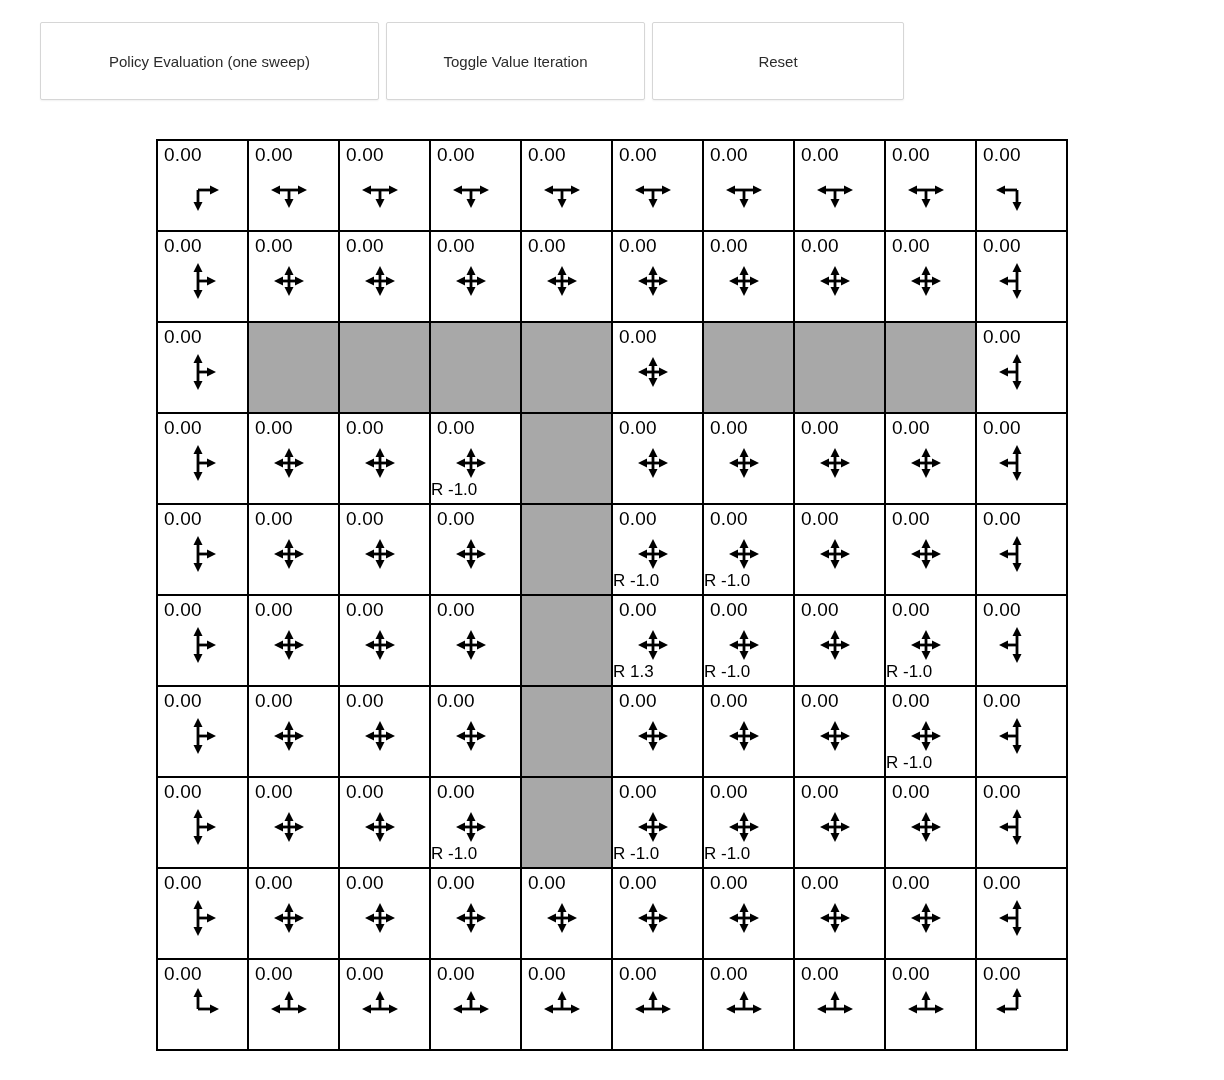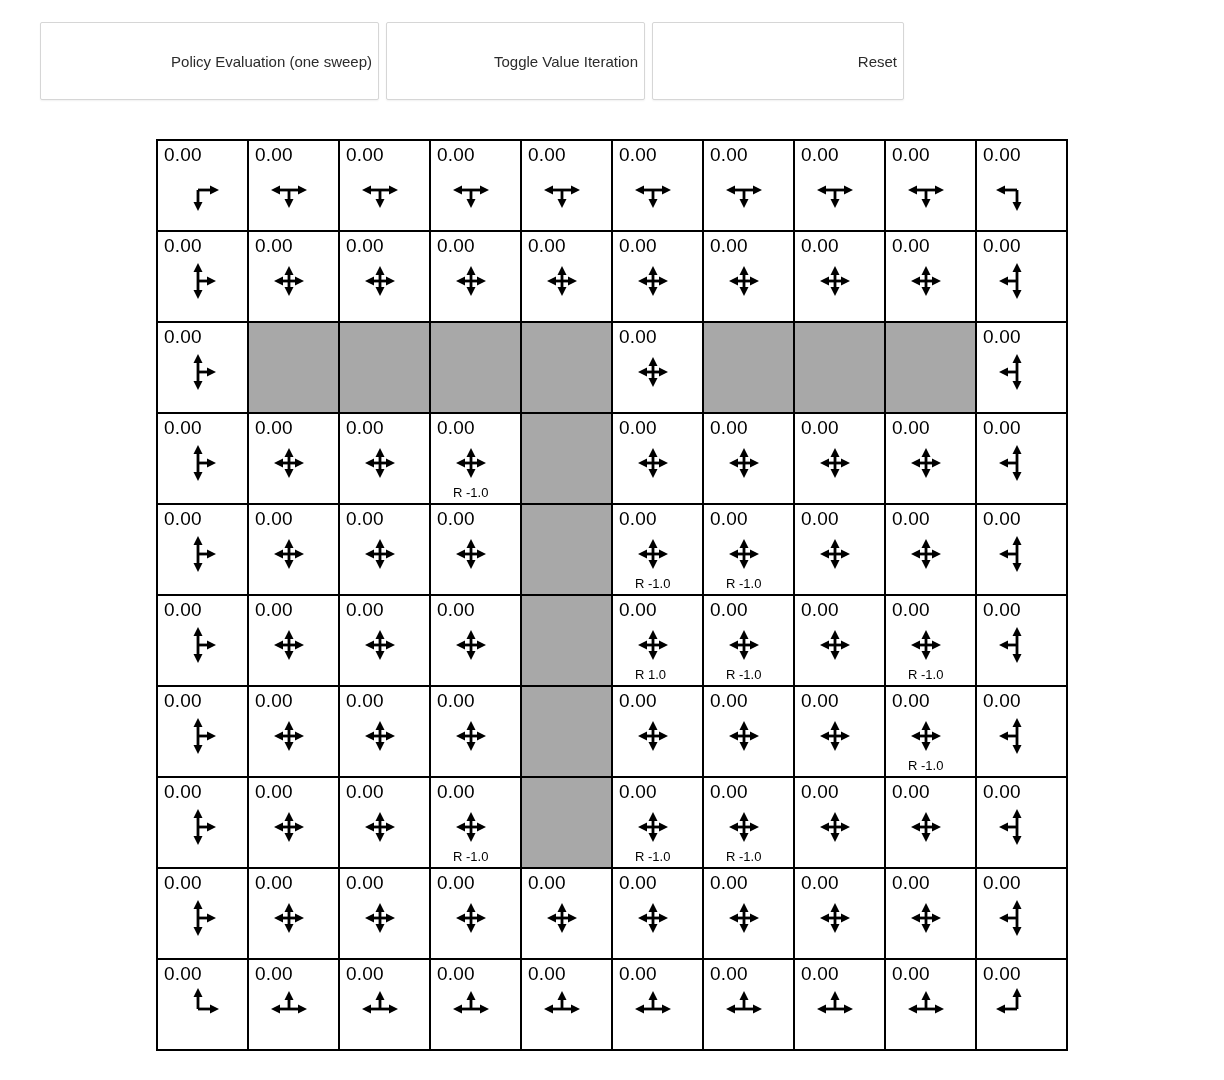--- a/index.html
+++ b/index.html
@@ -16,21 +16,20 @@
   }
   .btn{
     height:78px;
     background:#ffffff;
     border:1px solid #d6d6d6;
     border-radius:2px;
     font-family:"Liberation Sans","DejaVu Sans",sans-serif;
     font-size:15px;color:#2b2b2b;
     box-shadow:0 1px 2px rgba(0,0,0,0.06);
     cursor:pointer;
-    text-align:right;
   }
   .btn:nth-child(1){width:339px;}
   .btn:nth-child(2){width:259px;}
   .btn:nth-child(3){width:252px;}
   .btn:nth-child(4){width:257px;margin-top:14px;}
   
   .grid{
     margin:39px auto 0 auto;
     display:grid;
     grid-template-columns:repeat(10,89px);
@@ -44,22 +43,22 @@
     position:relative;
     background:#ffffff;
   }
   .cell.wall{background:var(--wall,#a8a8a8);}
   .val{
     position:absolute;top:2px;left:6px;
     font-size:19px;line-height:24px;color:#000;
     letter-spacing:0.2px;
   }
   .rew{
-    position:absolute;bottom:3px;left:22px;
-    font-size:13px;color:#000;
+    position:absolute;bottom:3px;left:0;
+    font-size:17px;color:#000;
   }
   svg.arrows{
     position:absolute;left:45%;top:55%;
     transform:translate(-50%,-50%);
     overflow:visible;
   }
 </style>
 </head>
 <body>
 
@@ -957,21 +956,21 @@
         </g>
         <g transform="rotate(0)">
           <line x1="0" y1="0" x2="7" y2="0" stroke="#000000" stroke-width="2.8"></line>
           <polygon points="15,0 6,-4.5 6,4.5" fill="#000000"></polygon>
         </g>
         <g transform="rotate(90)">
           <line x1="0" y1="0" x2="7" y2="0" stroke="#000000" stroke-width="2.8"></line>
           <polygon points="15,0 6,-4.5 6,4.5" fill="#000000"></polygon>
         </g>
       </svg>
-      <span class="rew">R 1.0</span>
+      <span class="rew">R 1.3</span>
     </div>
     <div class="cell">
       <span class="val">0.00</span>
       <svg class="arrows" width="64" height="64" viewBox="-32 -32 64 64">
         <g transform="rotate(270)">
           <line x1="0" y1="0" x2="7" y2="0" stroke="#000000" stroke-width="2.8"></line>
           <polygon points="15,0 6,-4.5 6,4.5" fill="#000000"></polygon>
         </g>
         <g transform="rotate(180)">
           <line x1="0" y1="0" x2="7" y2="0" stroke="#000000" stroke-width="2.8"></line>

